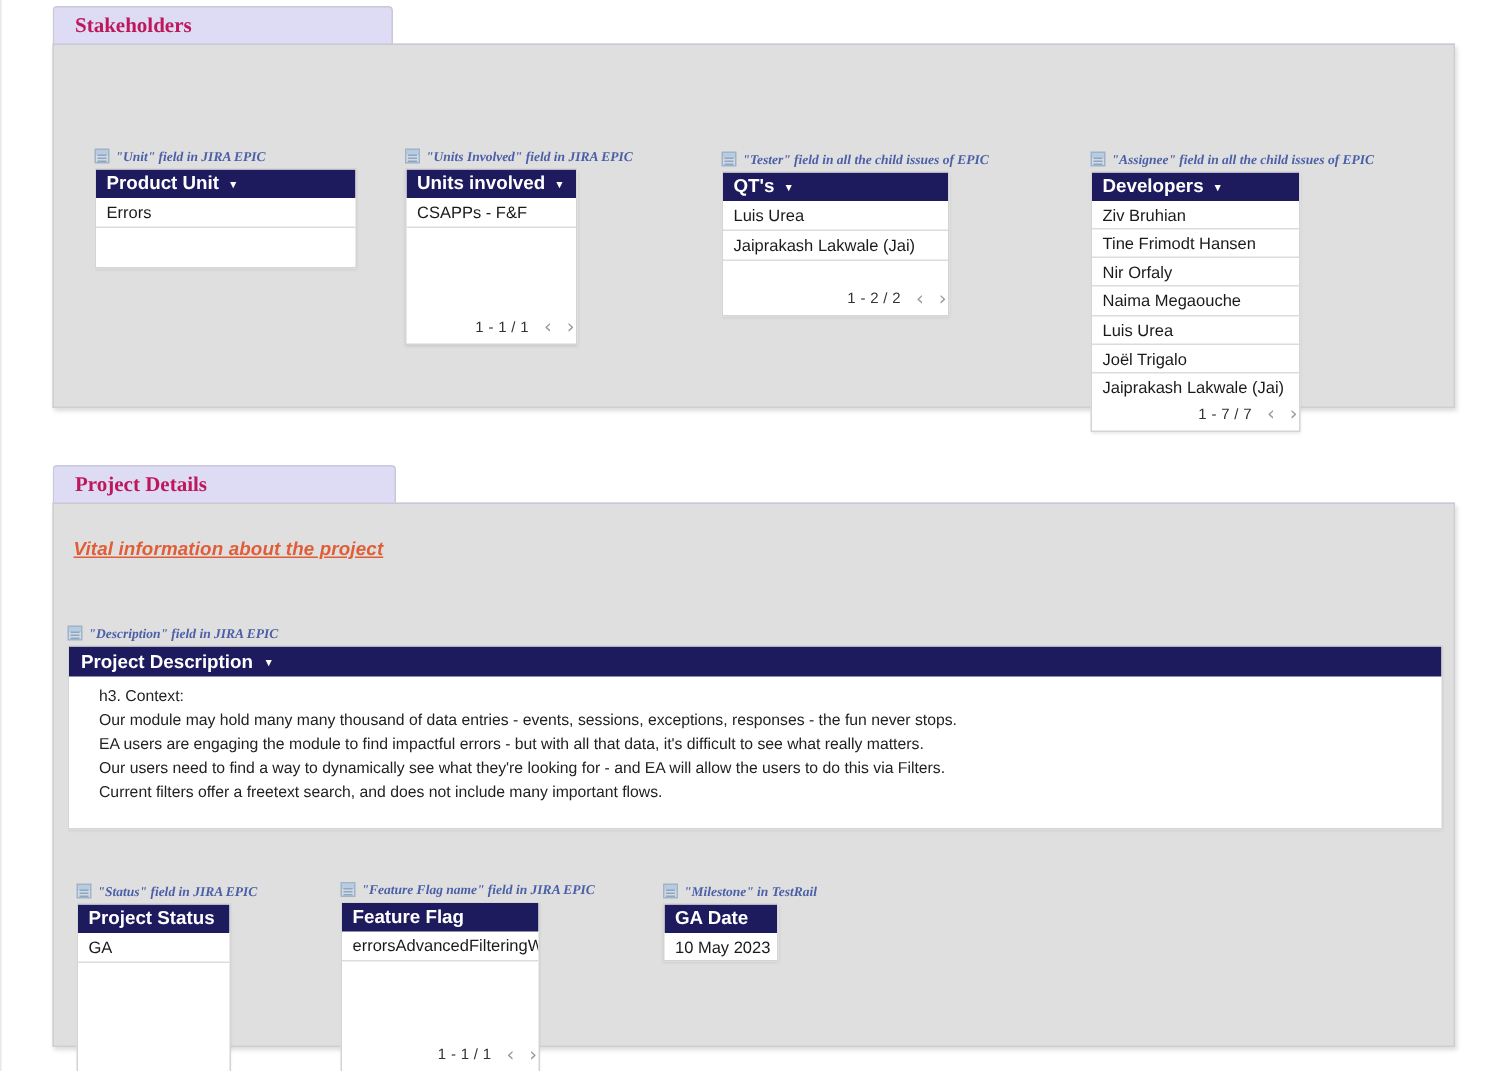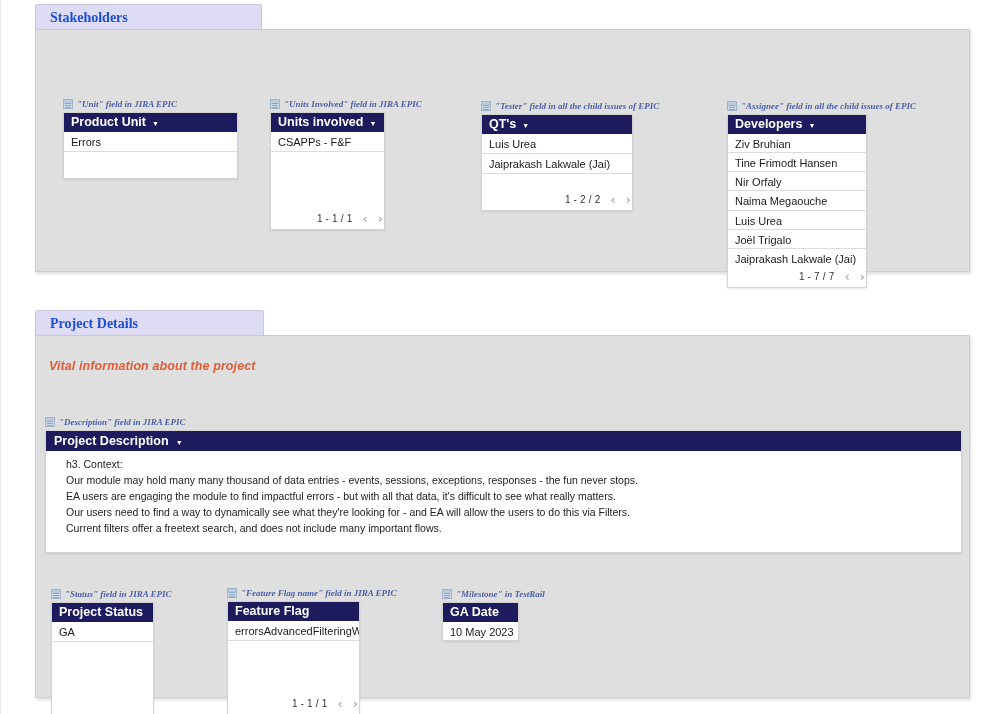--- a/index.html
+++ b/index.html
@@ -33,21 +33,21 @@
     border: 1px solid #c9c7d8;
     border-bottom: none;
     border-radius: 3px 3px 0 0;
     height: 26px;
     line-height: 26px;
     padding: 0 14px;
     box-sizing: border-box;
     font-family: "Liberation Serif", serif;
     font-weight: bold;
     font-size: 14px;
-    color: #1d4ed8;
+    color: #be185d;
     display: inline-block;
     box-shadow: 0 1px 0 rgba(0,0,0,0.06);
   }
 
   .section-panel {
     background: #dfdfdf;
     border: 1px solid #cfcfcf;
     border-top: 1px solid #c9c7d8;
     box-shadow: 1px 2px 3px rgba(0,0,0,0.14);
     box-sizing: border-box;
@@ -309,21 +309,21 @@
 
   </div>
 </div>
 
 <div class="section" style="left:35px; top:310px; width:935px;">
 
   <div class="section-tab" style="width:229px;">Project Details</div>
 
   <div class="section-panel" style="width:935px; height:363px; margin-top:-1px;">
 
-    <div class="section-subtitle" style="position:absolute; left:13px; top:23px;">Vital information about the project</div>
+    <div class="section-subtitle" style="position:absolute; left:13px; top:23px;text-decoration:underline;">Vital information about the project</div>
 
     <div style="position:absolute; left:9px; top:80px; width:917px;">
       <div class="field-label">
         <span class="grid-icon"></span>
         <span>"Description" field in JIRA EPIC</span>
       </div>
       <div class="desc-card" style="height:123px;">
         <div class="desc-header">
           <span>Project Description</span>
           <span class="caret">▼</span>

